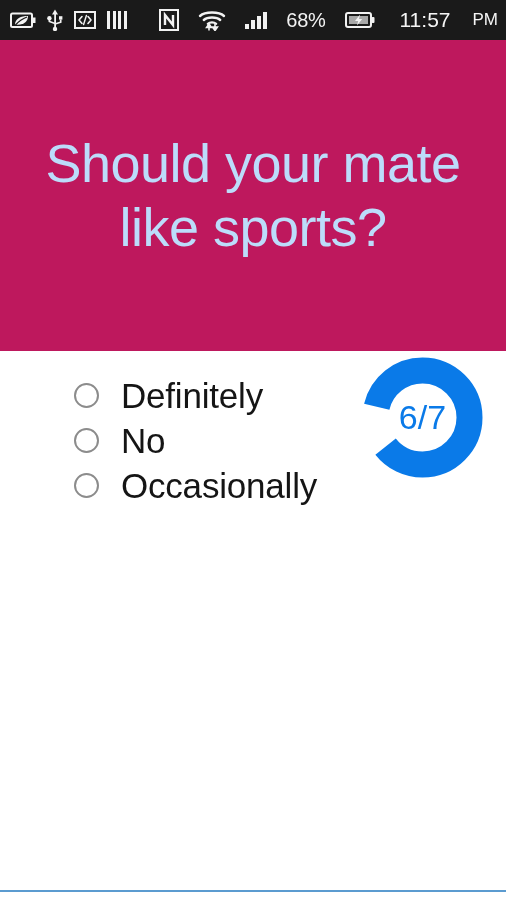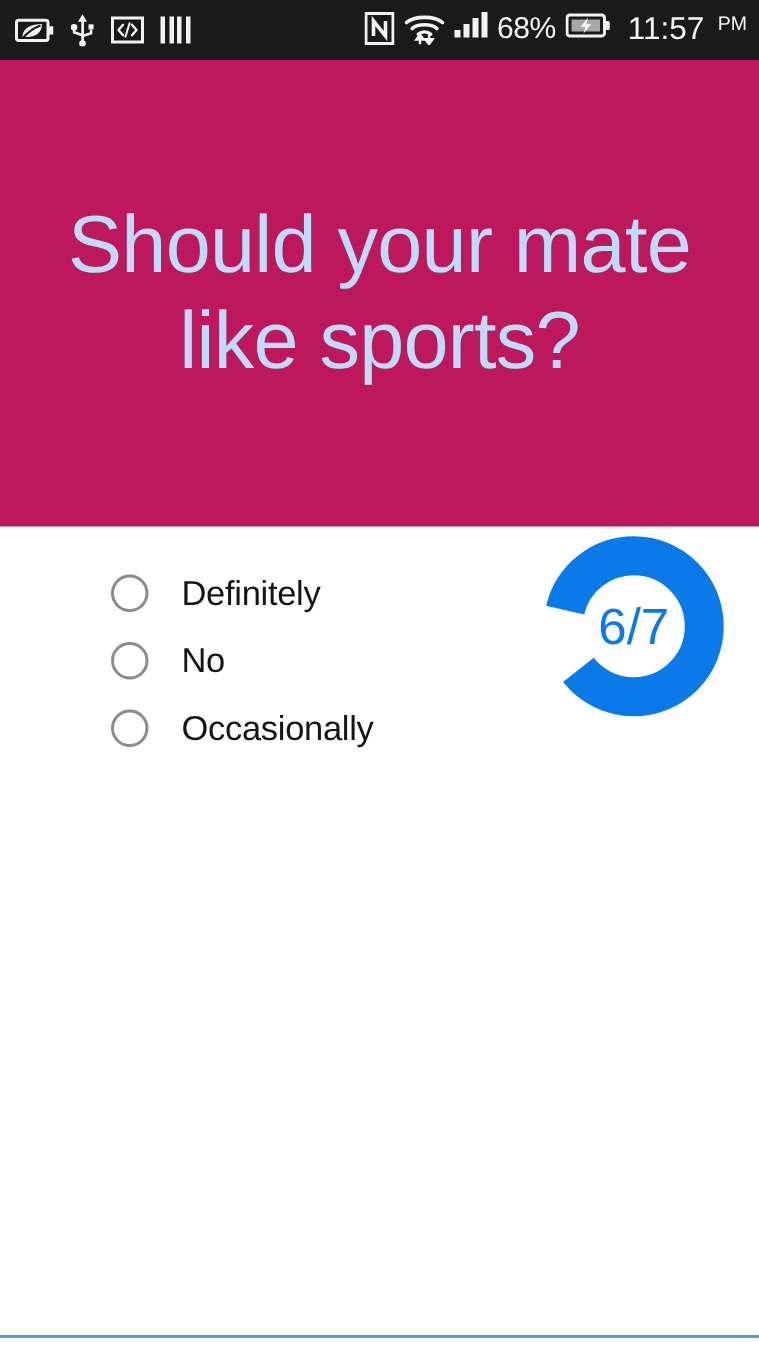--- a/index.html
+++ b/index.html
@@ -17,32 +17,32 @@
 
   
   .statusbar {
     position:absolute; top:0; left:0;
     width:506px; height:40px;
     background:#1a1a1a;
     display:flex; align-items:center;
     padding:0 8px 0 10px;
   }
   .sb-left { display:flex; align-items:center; gap:11px; }
-  .sb-right { display:flex; align-items:flex-start; gap:6px; margin-left:auto; }
+  .sb-right { display:flex; align-items:center; gap:19px; margin-left:auto; }
   .sb-icon { display:block; }
   .sb-pct {
     color:#f2f2f2; font-size:20px; letter-spacing:-0.3px;
     font-family:"Liberation Sans", sans-serif;
   }
   .sb-time {
     color:#f5f5f5; font-size:21px; letter-spacing:0px;
     font-family:"Liberation Sans", sans-serif;
     margin-left:6px;
   }
-  .sb-ampm { color:#f5f5f5; font-size:13px; margin-left:3px; }
+  .sb-ampm { color:#f5f5f5; font-size:17px; margin-left:3px; }
 
   
   .signal { display:flex; align-items:flex-end; gap:2px; height:17px; }
   .signal i { display:block; width:4px; background:#f2f2f2; }
   .signal i:nth-child(1){ height:5px; }
   .signal i:nth-child(2){ height:9px; }
   .signal i:nth-child(3){ height:13px; }
   .signal i:nth-child(4){ height:17px; }
 
   
@@ -84,21 +84,21 @@
   }
   .radio {
     width:25px; height:25px;
     border:2px solid #8c8c8c;
     border-radius:50%;
     background:#ffffff;
     flex:0 0 auto;
   }
   .option-label {
     margin-left:22px;
-    font-size:23px;
+    font-size:35px;
     color:#151515;
     font-family:"Liberation Sans", sans-serif;
     white-space:nowrap;
     letter-spacing:-0.2px;
   }
 
   
   .progress-wrap {
     position:absolute;
     top:0px; left:354px;

